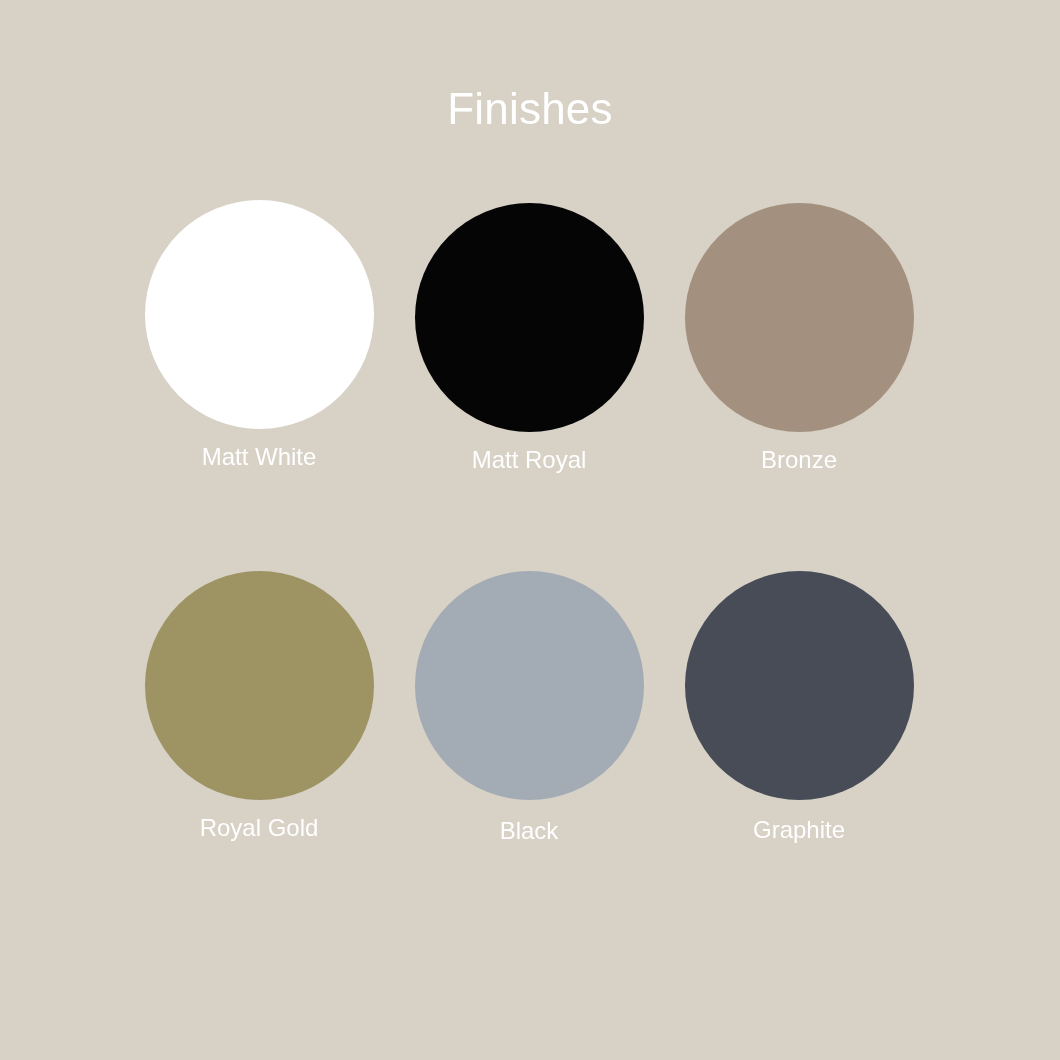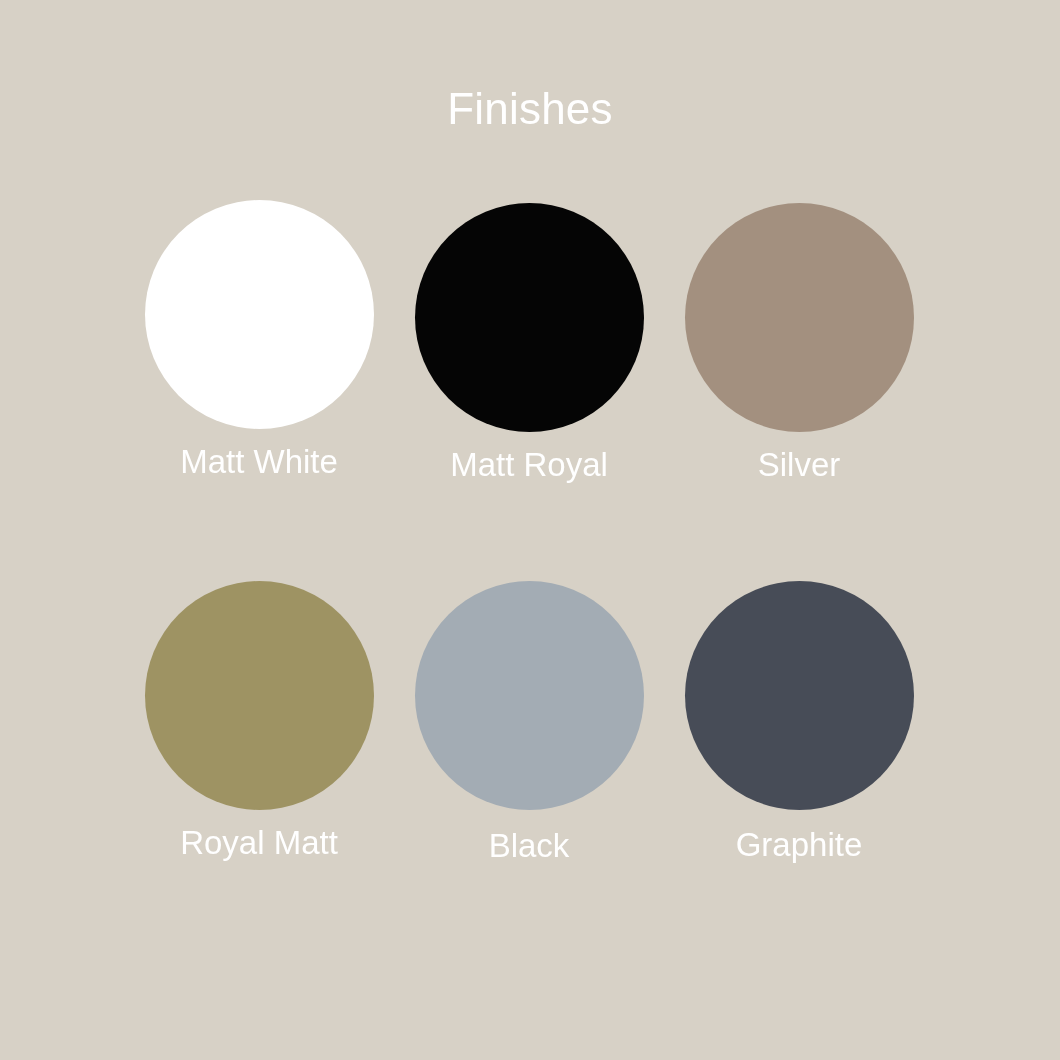--- a/index.html
+++ b/index.html
@@ -55,21 +55,21 @@
 
   .swatch-disc {
     width: 229px;
     height: 229px;
     border-radius: 50%;
     display: block;
   }
 
   .swatch-label {
     margin-top: 14px;
-    font-size: 33px;
+    font-size: 24px;
     font-weight: 400;
     color: #ffffff;
     text-align: center;
     white-space: nowrap;
     line-height: 1.15;
   }
 
   
   .row-1 .swatch-cell { padding-top: 13px; }
   .row-1 .cell-0 { padding-top: 10px; }
@@ -95,30 +95,30 @@
         <span class="swatch-label" style="color: rgb(255, 255, 255);">Matt White</span>
       </div>
 
       <div class="swatch-cell cell-1">
         <span class="swatch-disc" style="background: rgb(5, 5, 5);"></span>
         <span class="swatch-label" style="color: rgb(255, 255, 255);">Matt Royal</span>
       </div>
 
       <div class="swatch-cell cell-2">
         <span class="swatch-disc" style="background: rgb(163, 144, 127);"></span>
-        <span class="swatch-label" style="color: rgb(255, 255, 255);">Silver</span>
+        <span class="swatch-label" style="color: rgb(255, 255, 255);">Bronze</span>
       </div>
 
     </div>
 
     <div class="swatch-row row-2">
 
       <div class="swatch-cell cell-0">
         <span class="swatch-disc" style="background: rgb(158, 147, 99);"></span>
-        <span class="swatch-label" style="color: rgb(255, 255, 255);">Royal Matt</span>
+        <span class="swatch-label" style="color: rgb(255, 255, 255);">Royal Gold</span>
       </div>
 
       <div class="swatch-cell cell-1">
         <span class="swatch-disc" style="background: rgb(163, 172, 180);"></span>
         <span class="swatch-label" style="color: rgb(255, 255, 255);">Black</span>
       </div>
 
       <div class="swatch-cell cell-2">
         <span class="swatch-disc" style="background: rgb(71, 76, 87);"></span>
         <span class="swatch-label" style="color: rgb(255, 255, 255);">Graphite</span>

